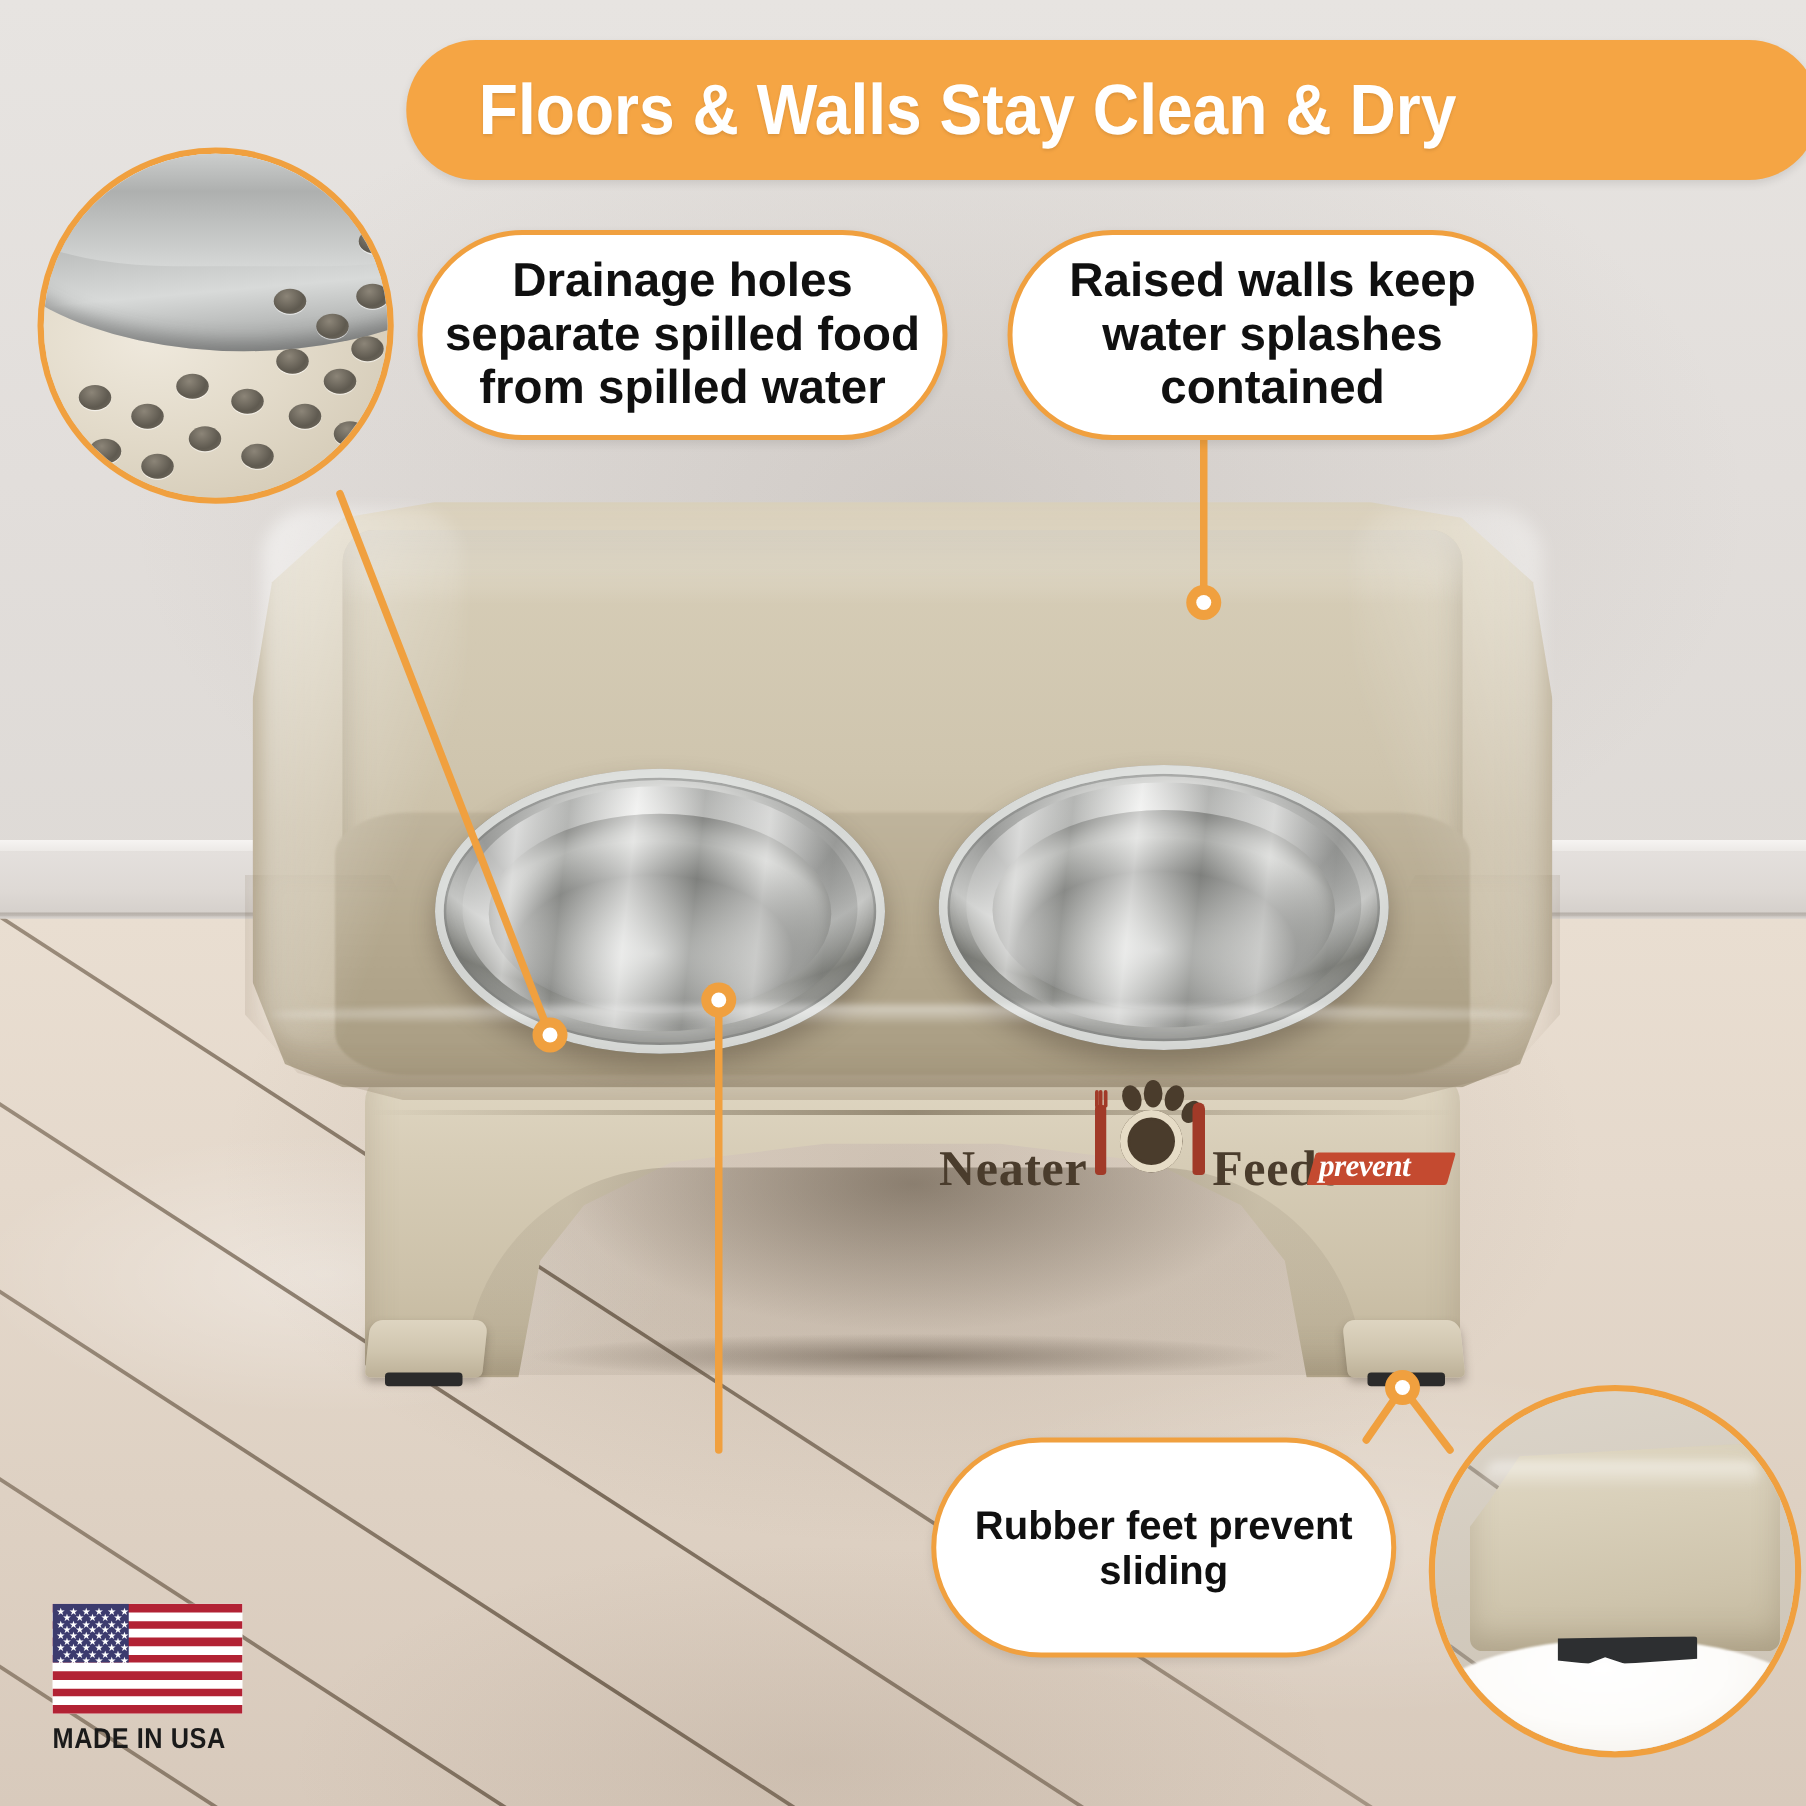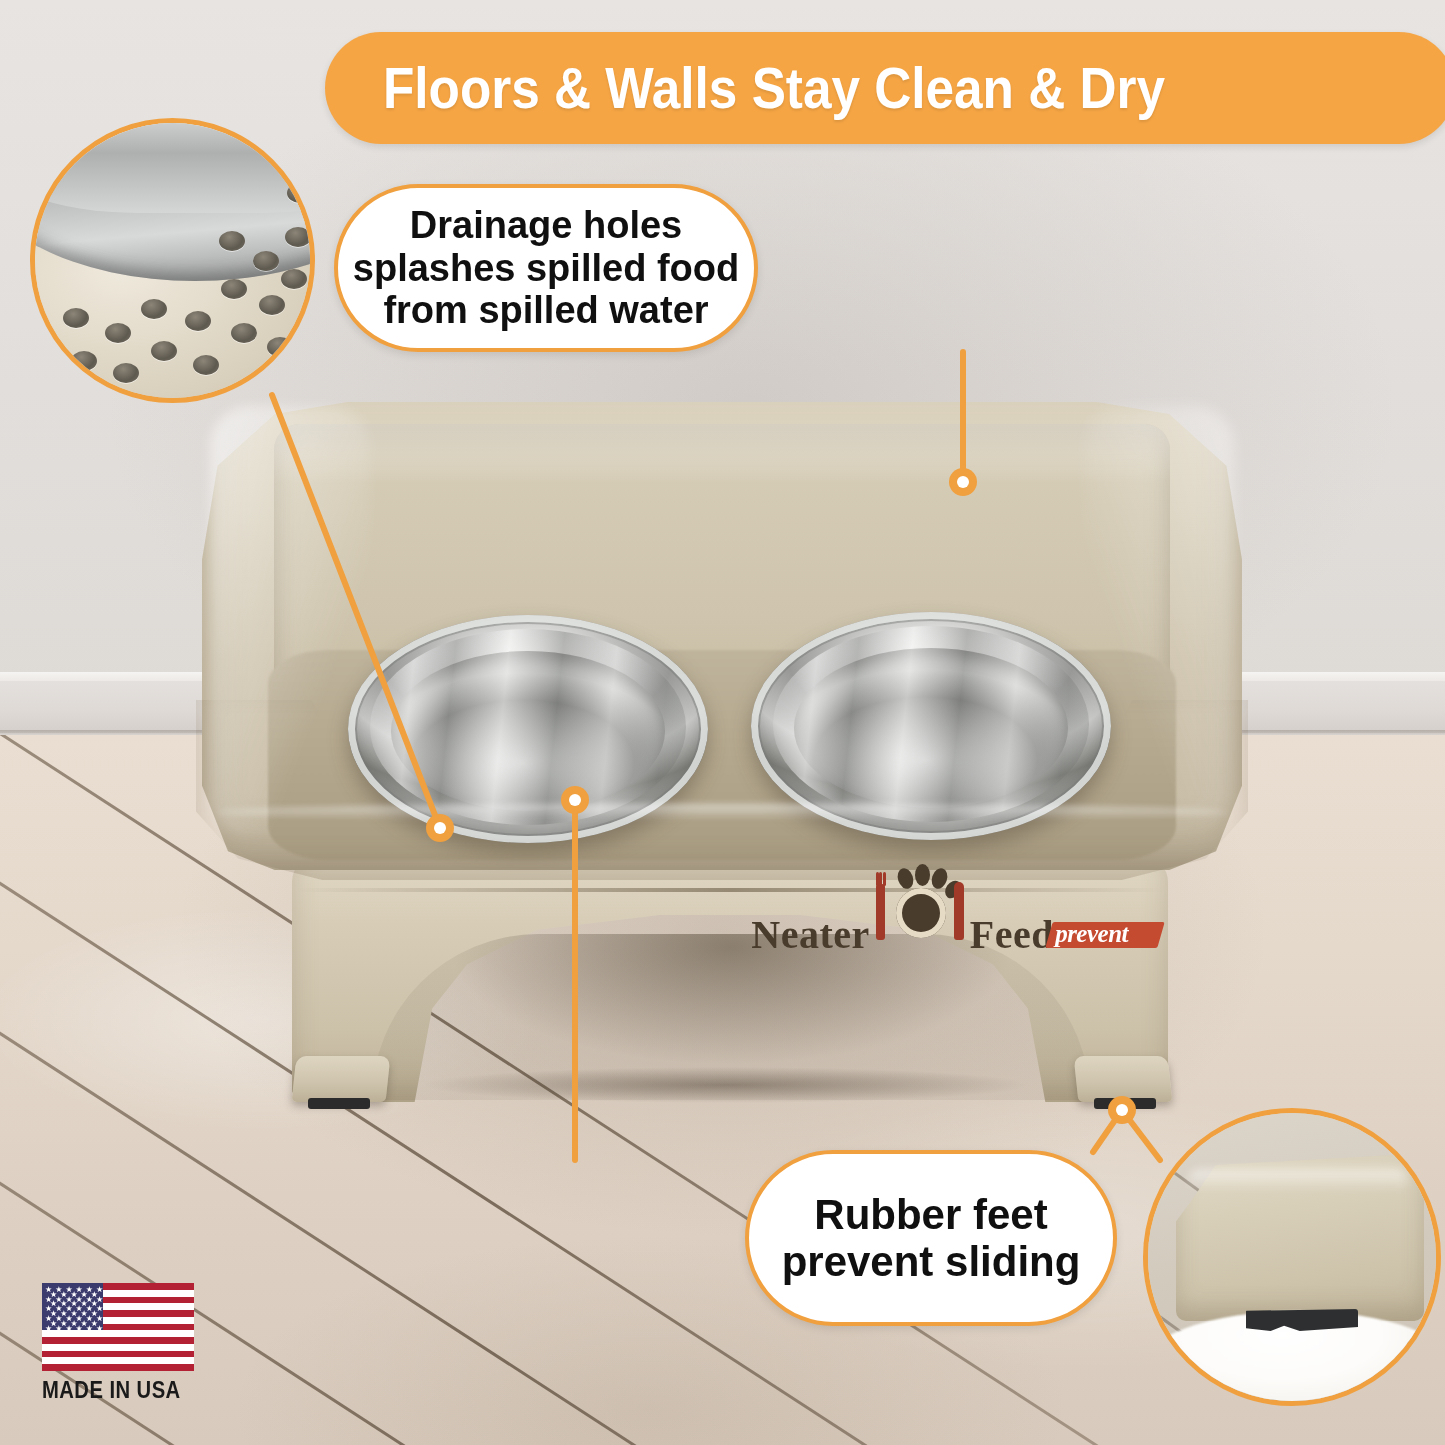--- a/index.html
+++ b/index.html
@@ -166,21 +166,21 @@
     box-shadow:0 3px 8px rgba(0,0,0,.10);}
   .bubble span{color:#101010;font-weight:bold;line-height:1.13;
     font-family:"Liberation Sans", sans-serif;}
   .b1{left:334px;top:184px;width:424px;height:168px;}
   .b1 span{font-size:38px;}
   .b2{left:806px;top:184px;width:424px;height:168px;}
   .b2 span{font-size:38px;}
   .b3{left:315px;top:1157px;width:372px;height:154px;}
   .b3 span{font-size:38px;}
   .b4{left:745px;top:1150px;width:372px;height:176px;}
-  .b4 span{font-size:42px;}
+  .b4 span{font-size:32px;}
 
   
   .inset{position:absolute;border-radius:50%;border:5px solid #f0a03f;
     overflow:hidden;box-sizing:border-box;z-index:28;background:#ded6c6;}
   .inset-holes{left:30px;top:118px;width:285px;height:285px;}
   .holes-steel{position:absolute;left:-60px;top:-92px;width:440px;height:250px;
     background:linear-gradient(175deg,#cfd1cf 0%,#9fa1a0 22%,#e8eaea 40%,#b7b9b8 58%,#d8dad9 76%,#8e908f 100%);
     border-radius:50%/46%;box-shadow:inset 0 -8px 14px rgba(50,50,48,.35);}
   .holes-steel2{position:absolute;left:-50px;top:-30px;width:430px;height:120px;
     background:linear-gradient(180deg,#e9ebea,#aeb0af 50%,#d5d7d6);
@@ -363,21 +363,24 @@
     <div class="feet-leg-hl"></div>
     <div class="feet-white"></div>
     <div class="feet-pad"></div>
   </div>
 
   <div class="banner">
     <div class="banner-text">Floors &amp; Walls Stay Clean &amp; Dry</div>
   </div>
 
   <div class="bubble b1">
-    <span>Drainage holes splashes spilled food from spilled water</span>
+    <span>Drainage holes separate spilled food from spilled water</span>
+  </div>
+  <div class="bubble b2">
+    <span>Raised walls keep water splashes contained</span>
   </div>
   <div class="bubble b4">
     <span>Rubber feet prevent sliding</span>
   </div>
 
   <div class="usa">
     <div class="flag">
       <div id="stripes">
           <div class="stripe" style="top: 0px;"></div>
           <div class="stripe" style="top: 13.54px;"></div>

